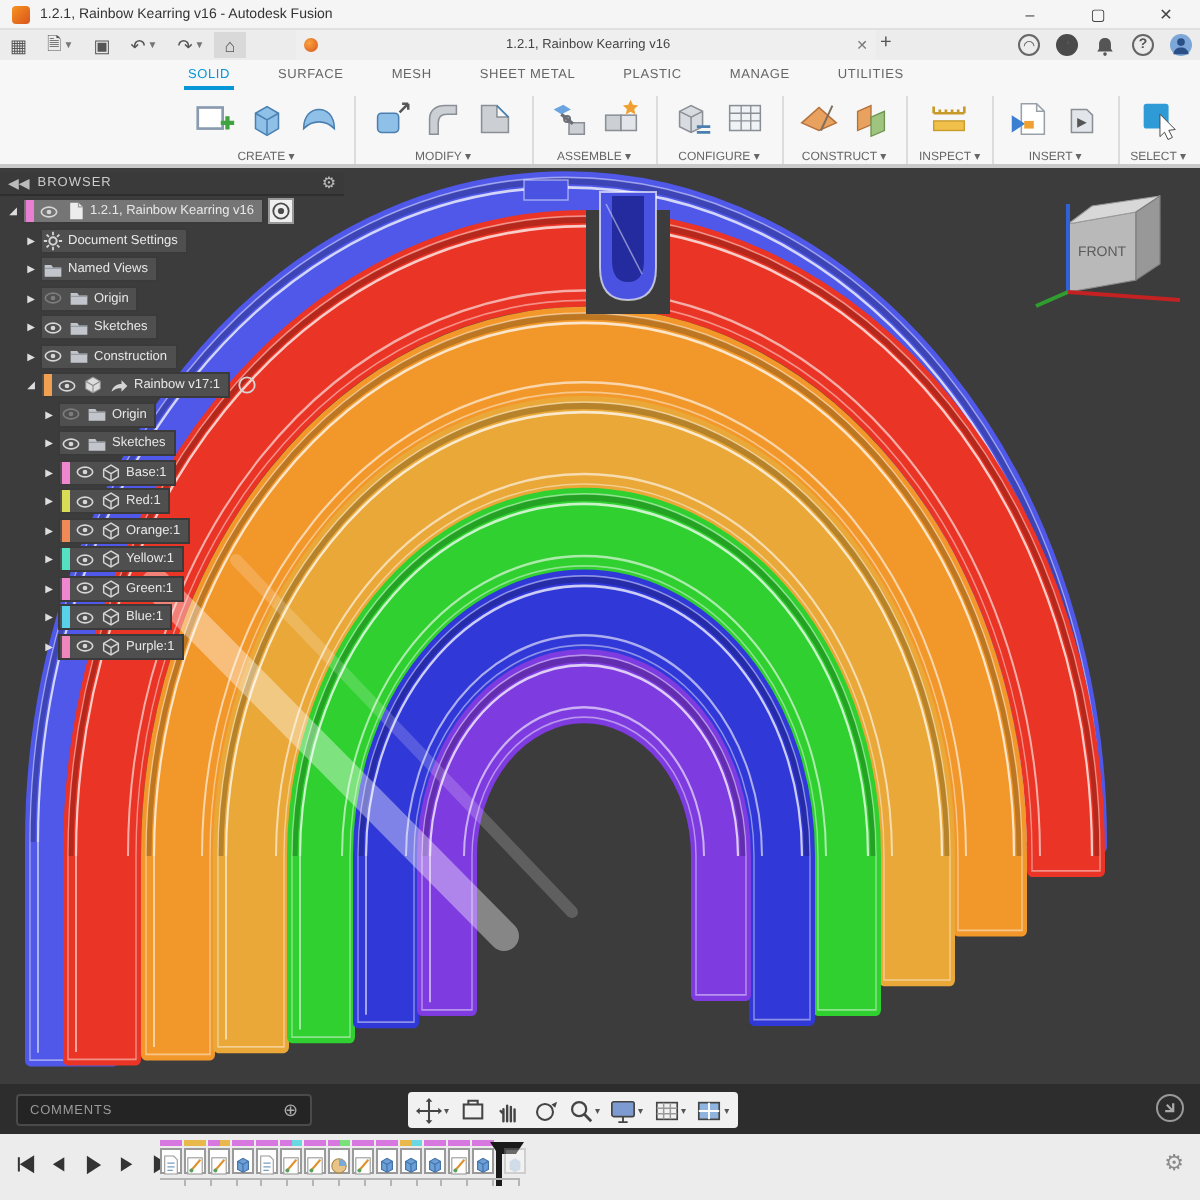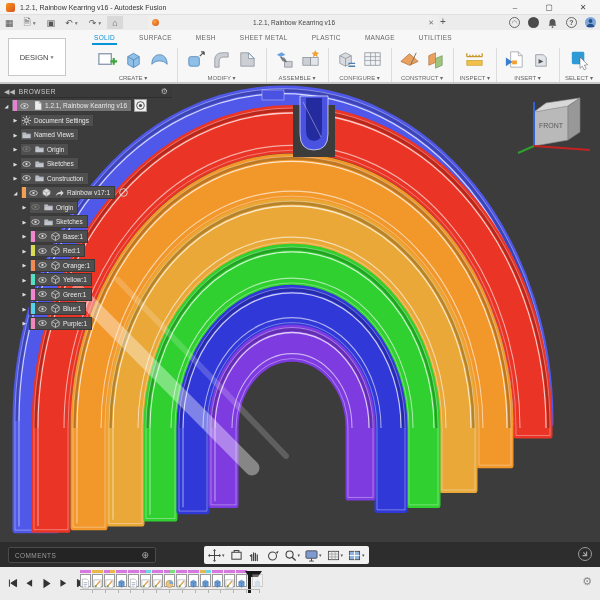--- a/index.html
+++ b/index.html
@@ -134,24 +134,20 @@
       <span class="ric avatar">
         <svg width="11" height="11" viewBox="0 0 12 12">
             <circle cx="6" cy="4.4" r="2.1" fill="#2a4f87"></circle>
             <path d="M1.8 11c.4-2.6 2.1-3.6 4.2-3.6S9.8 8.4 10.2 11z" fill="#2a4f87"></path>
           </svg>
       </span>
     </div>
   </div>
 
   <div id="ribbon">
-    <div id="design-btn">
-      <span>DESIGN</span>
-      <span class="tiny-caret">▼</span>
-    </div>
     <div id="ribbon-tabs">
         <span class="rtab active">SOLID</span>
         <span class="rtab">SURFACE</span>
         <span class="rtab">MESH</span>
         <span class="rtab">SHEET METAL</span>
         <span class="rtab">PLASTIC</span>
         <span class="rtab">MANAGE</span>
         <span class="rtab">UTILITIES</span>
       </div>
     <div id="tool-row">

